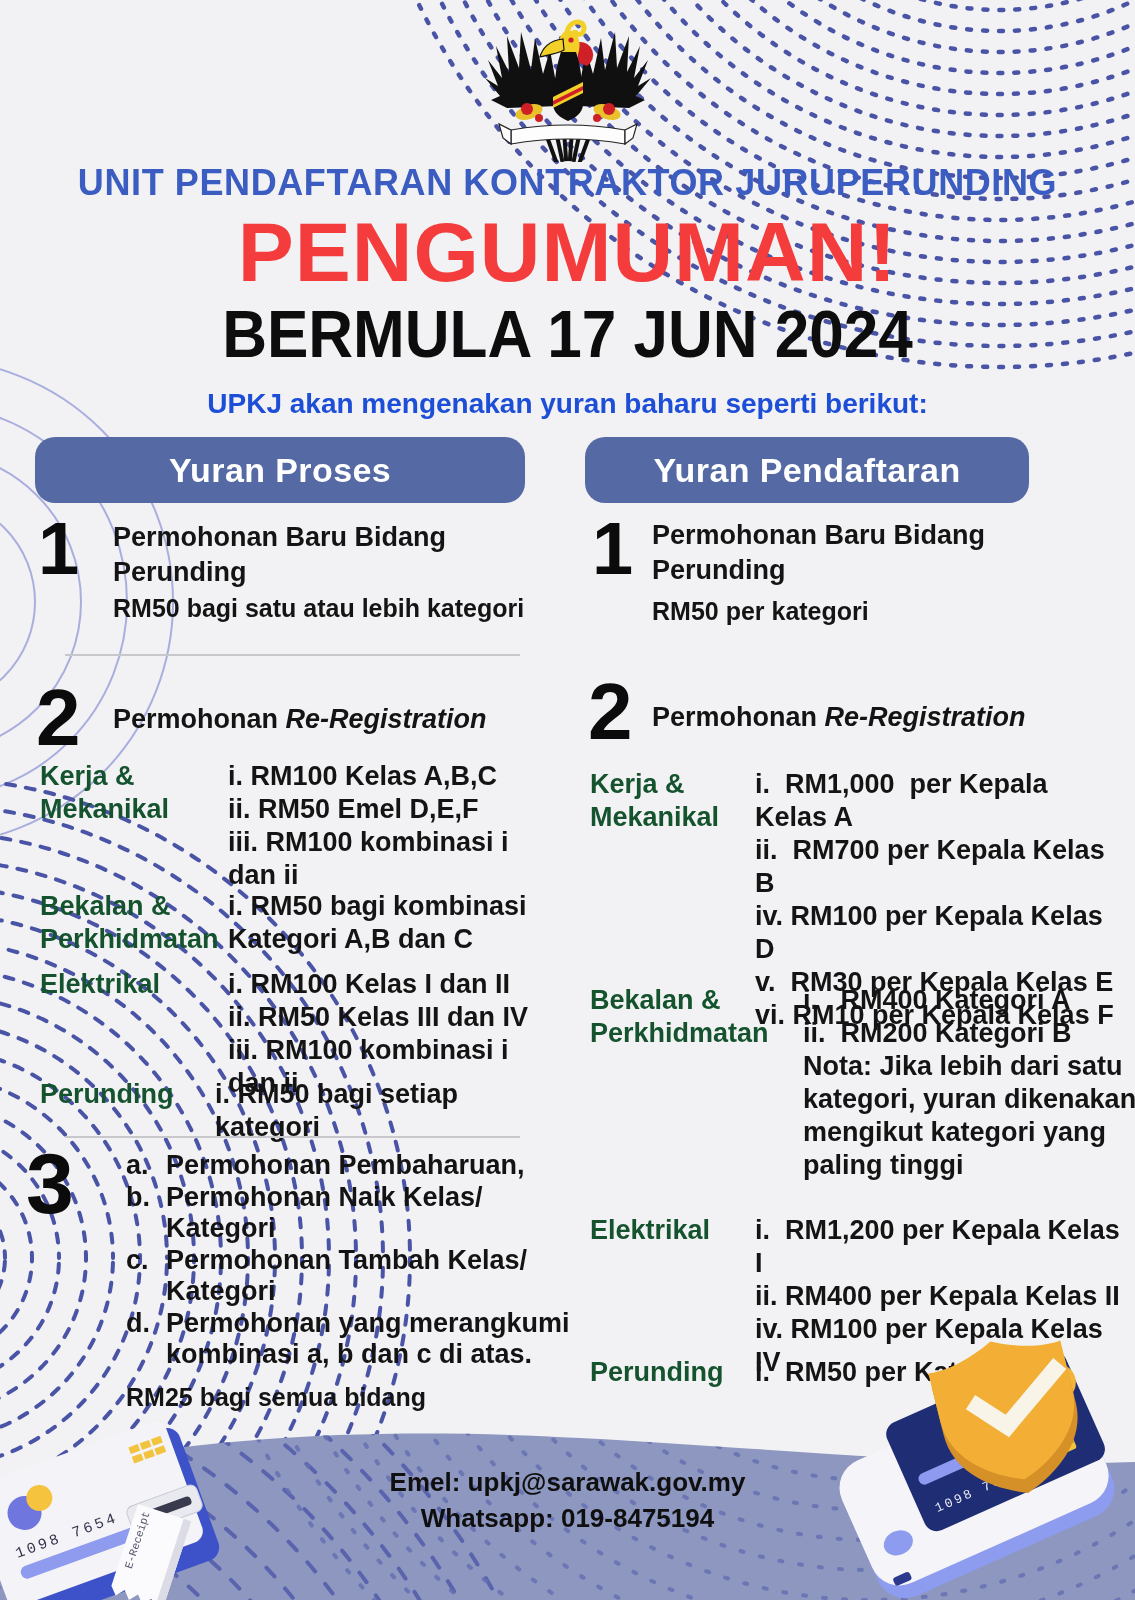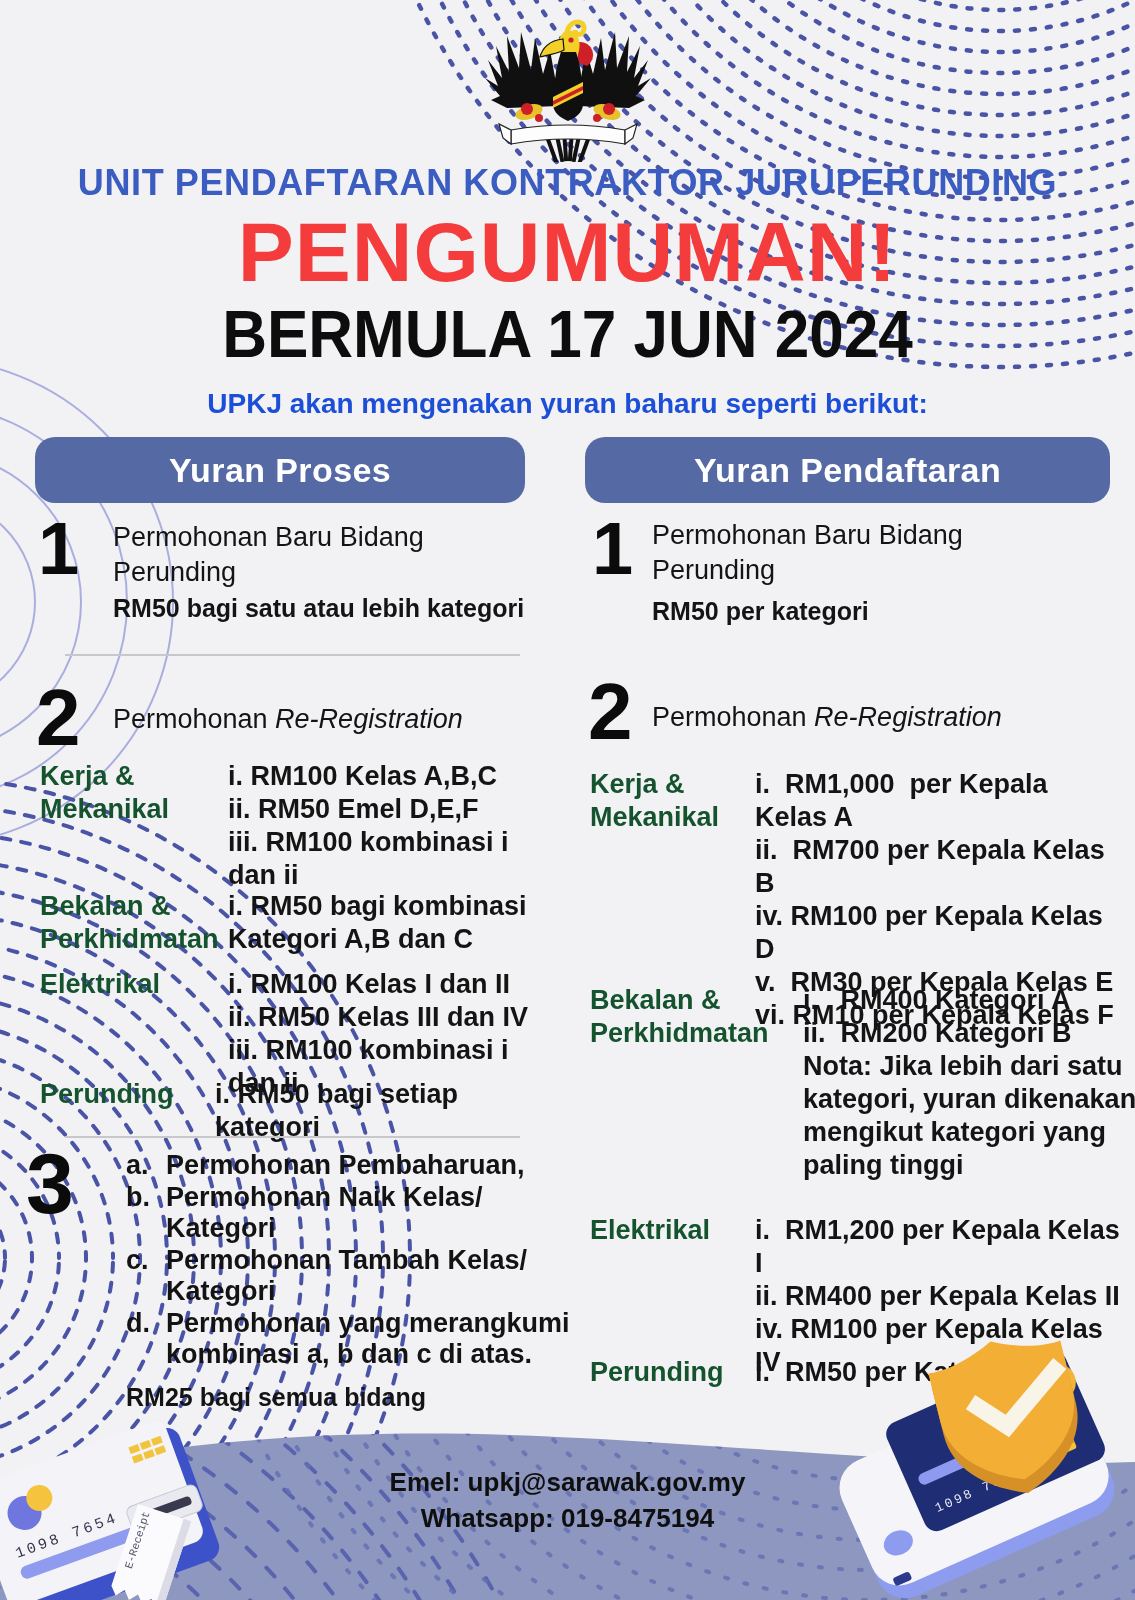--- a/index.html
+++ b/index.html
@@ -12,21 +12,21 @@
              color:#3b5cc0;letter-spacing:.6px;white-space:nowrap;}
   .announce{top:204px;left:0;width:100%;text-align:center;font-size:84px;font-weight:800;
             color:#f43c3c;letter-spacing:1px;}
   .date-line{top:296px;left:0;width:100%;text-align:center;font-size:66px;font-weight:800;
              color:#0d0d0d;transform:scaleX(.94);}
   .intro{top:388px;left:0;width:100%;text-align:center;font-size:28px;font-weight:700;color:#1d4ed8;}
 
   .pill{top:437px;height:66px;border-radius:20px;background:#5569a4;color:#fff;
         font-size:34px;font-weight:700;text-align:center;line-height:66px;letter-spacing:.4px;}
   .num{font-weight:900;color:#0b0b0b;line-height:1;letter-spacing:-2px;}
-  .sec-title{font-size:27px;font-weight:400;line-height:1.28;color:#141414;}
+  .sec-title{font-size:27px;font-weight:700;line-height:1.28;color:#141414;}
   .sec-title em{font-style:italic;}
   .fee-note{font-size:25px;font-weight:700;color:#141414;}
   .divider{height:2px;background:#c8c8cc;}
 
   .rows-layer{position:absolute;left:0;top:0;width:1135px;height:1600px;pointer-events:none;}
   .fee-row{position:absolute;}
   .fee-label{position:absolute;font-size:27px;font-weight:800;line-height:33px;color:#14532d;}
   .fee-lines{position:absolute;}
   .fee-lines div{font-size:27px;font-weight:700;line-height:33px;color:#141414;white-space:pre-wrap;}
 
@@ -167,21 +167,21 @@
       <path d="M142,118 L154,112 L150,126 L142,132 Z" fill="#fdfdfd" stroke="#222" stroke-width="1.2"></path>
     </g>
   </svg>
 
   <div class="abs org-title">UNIT PENDAFTARAN KONTRAKTOR JURUPERUNDING</div>
   <div class="abs announce">PENGUMUMAN!</div>
   <div class="abs date-line">BERMULA 17 JUN 2024</div>
   <div class="abs intro">UPKJ akan mengenakan yuran baharu seperti berikut:</div>
 
   <div class="abs pill" style="left:35px;width:490px;">Yuran Proses</div>
-  <div class="abs pill" style="left:585px;width:525px;">Yuran Pendaftaran</div>
+  <div class="abs pill" style="left:585px;width:444px;">Yuran Pendaftaran</div>
 
   <div class="abs num" style="left:38px;top:512px;font-size:74px;">1</div>
   <div class="abs sec-title" style="left:113px;top:520px;width:400px;">Permohonan Baru Bidang Perunding</div>
   <div class="abs fee-note" style="left:113px;top:594px;">RM50 bagi satu atau lebih kategori</div>
   <div class="abs divider" style="left:65px;top:654px;width:455px;"></div>
 
   <div class="abs num" style="left:36px;top:678px;font-size:80px;">2</div>
   <div class="abs sec-title" style="left:113px;top:702px;width:420px;">
     <span>Permohonan </span><em>Re-Registration</em>
   </div>

